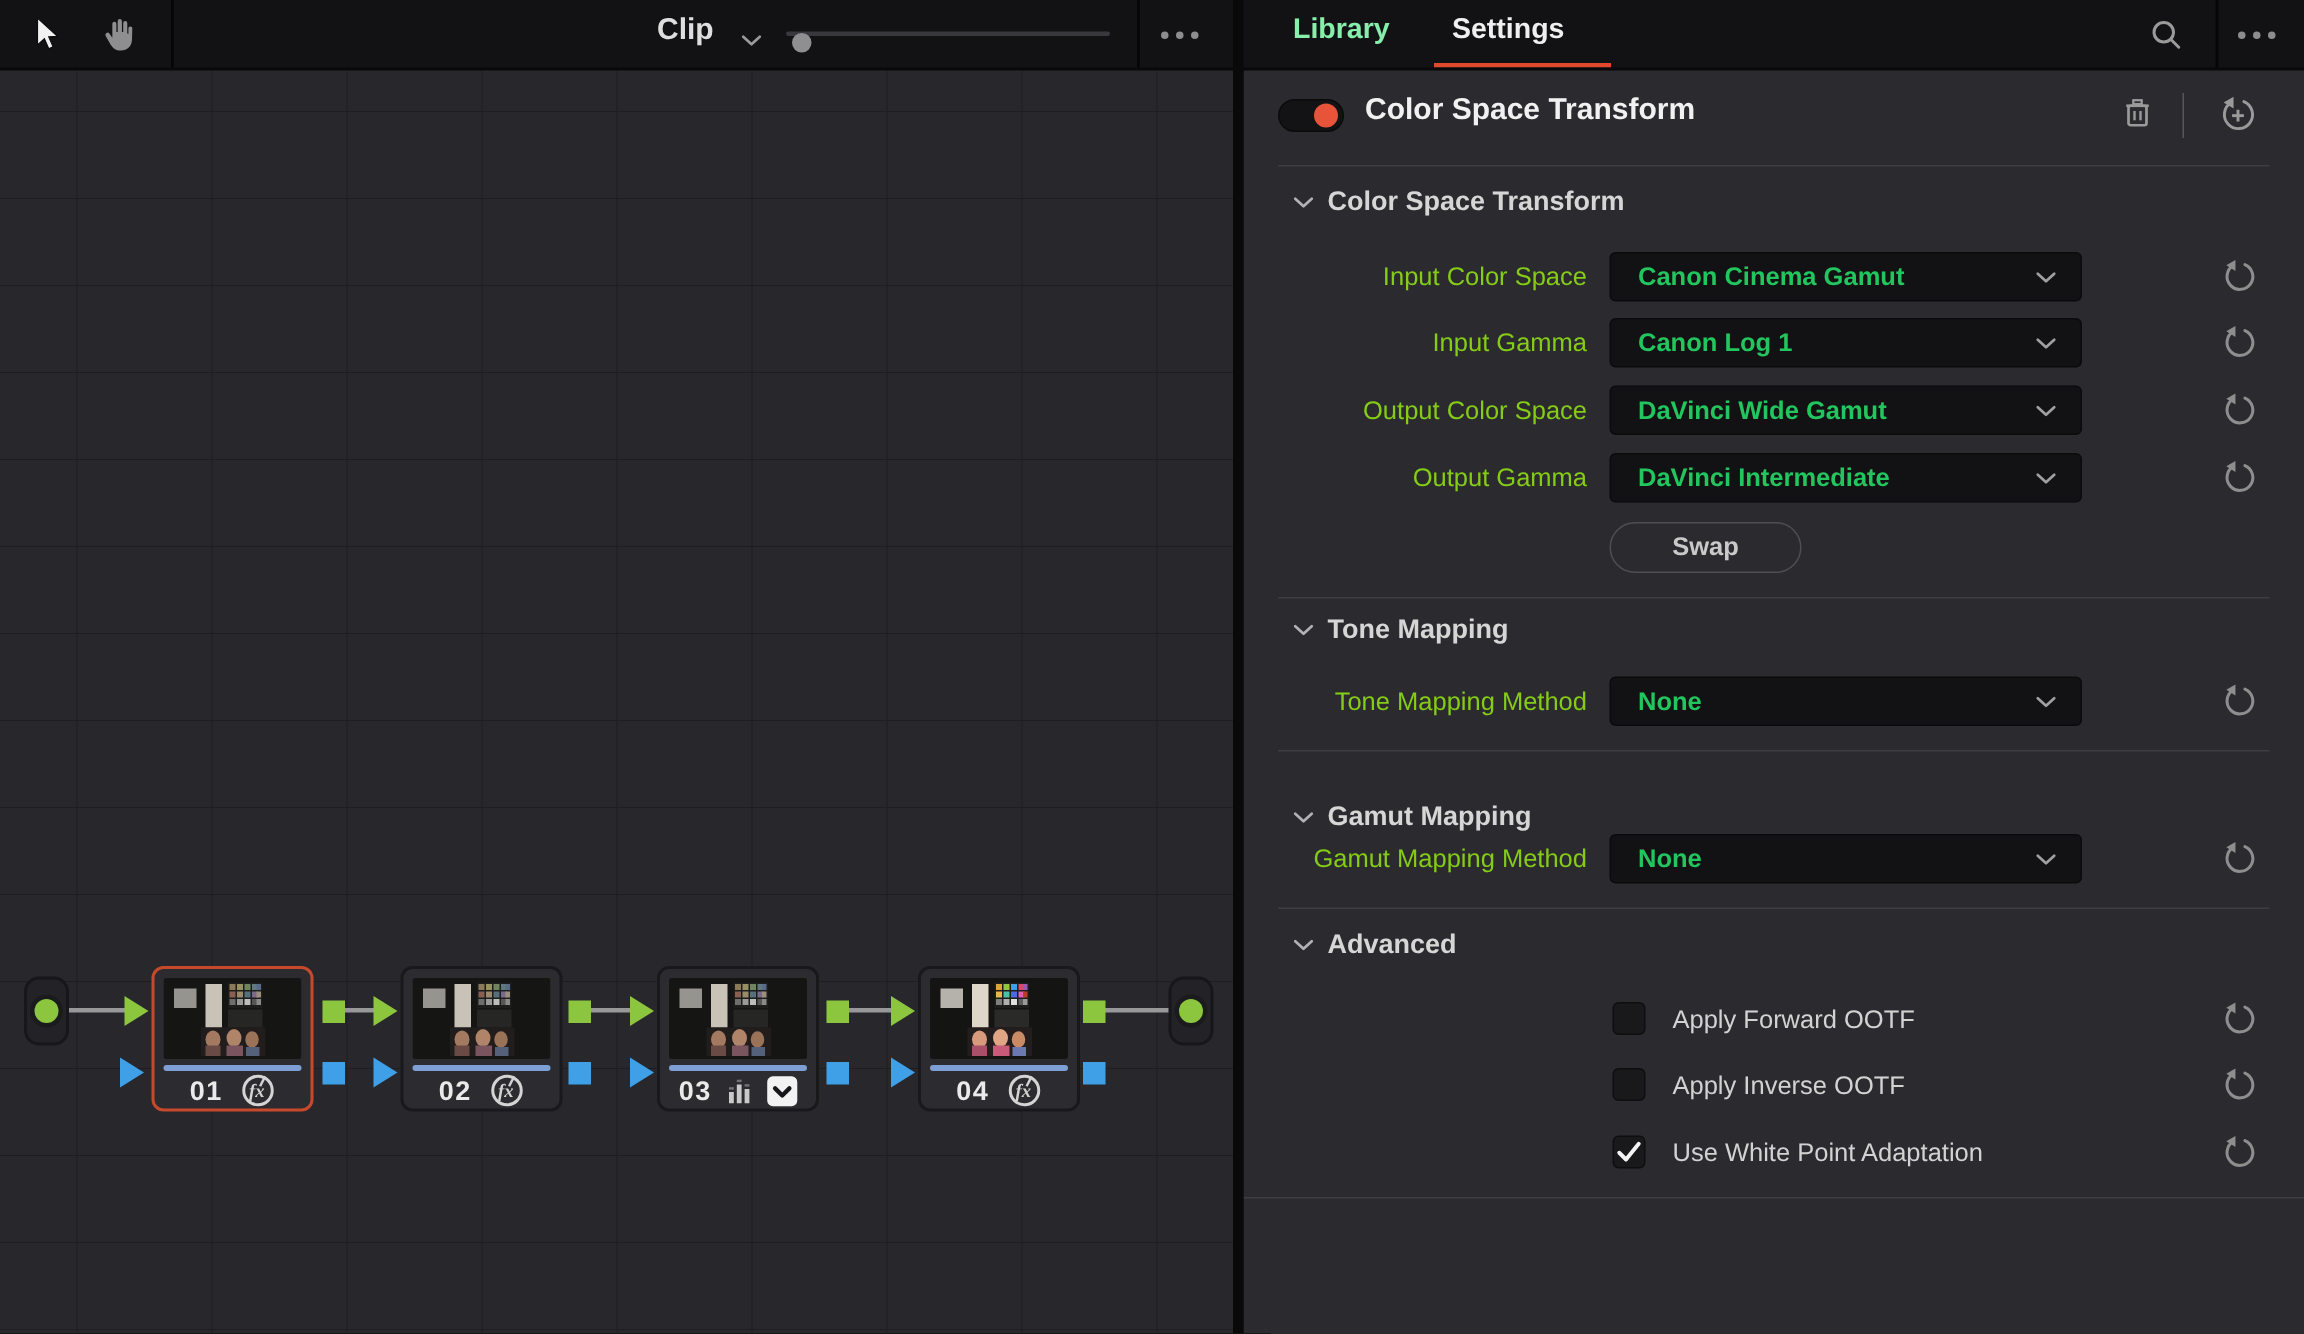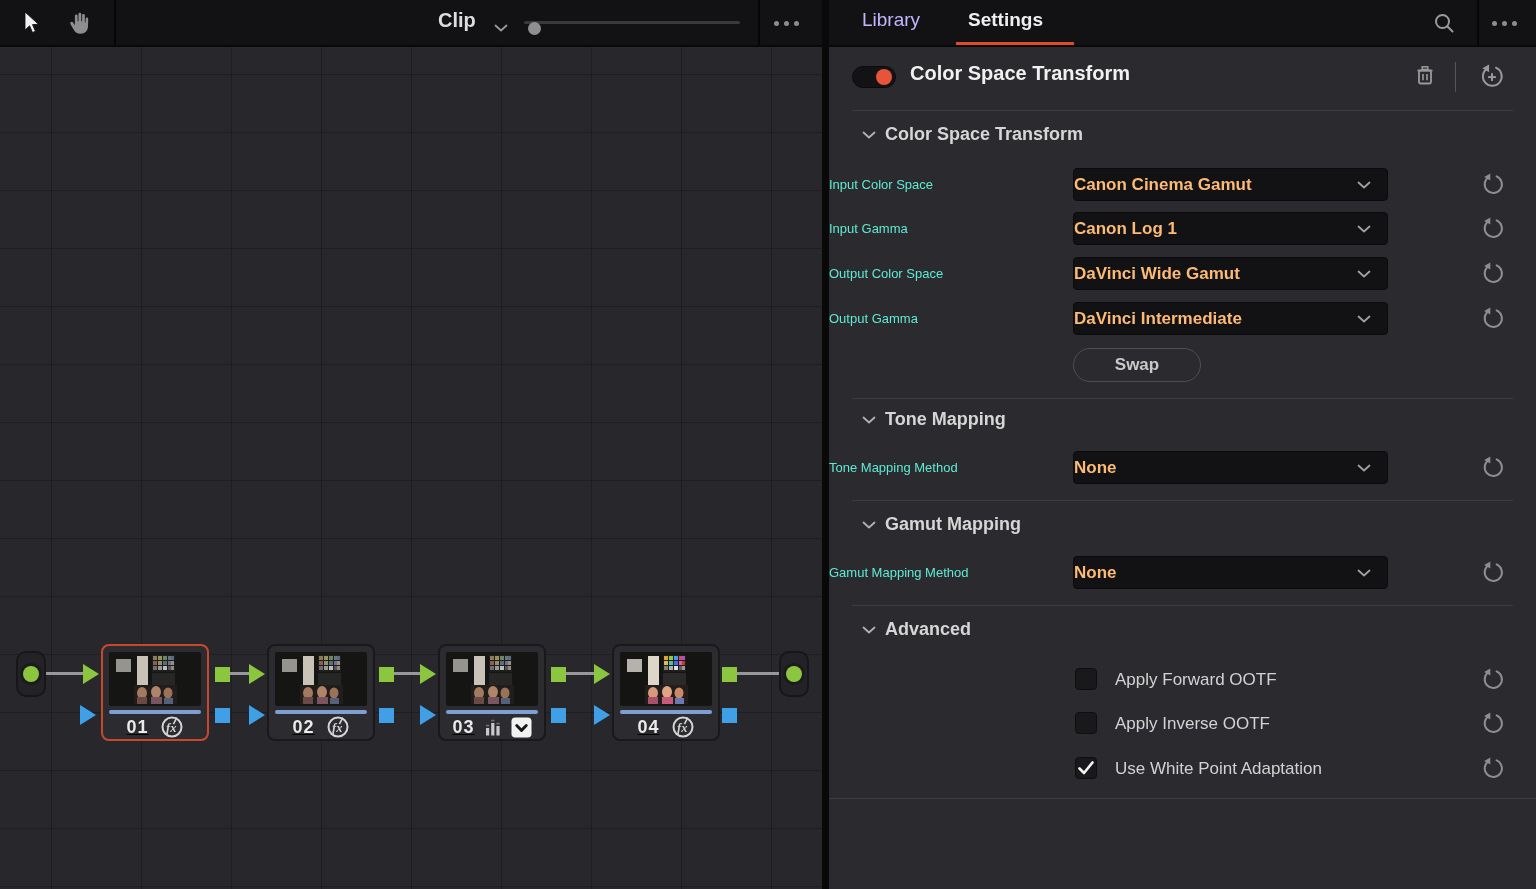--- a/index.html
+++ b/index.html
@@ -12,39 +12,39 @@
   .topbar .vdiv { position:absolute; top:0; width:2px; height:46px; background:#060607; }
   .tool-btn { position:absolute; top:7px; width:34px; height:32px; display:flex; align-items:center; justify-content:center; cursor:pointer; }
   .clip-label { position:absolute; left:438px; top:9px; font-size:20px; font-weight:bold; color:#dedede; }
   .clip-chev { position:absolute; left:494px; top:18px; color:#9a9a9c; }
   .zoom-slider { position:absolute; left:524px; top:14px; width:216px; height:18px; }
   .zoom-slider .track { position:absolute; left:0; top:7px; width:216px; height:3px; background:#39393d; border-radius:2px; }
   .zoom-slider .thumb { position:absolute; left:4px; top:2px; width:13px; height:13px; border-radius:50%; background:#8f8f92; }
   .dots { display:flex; gap:5px; align-items:center; }
   .dots i { width:5px; height:5px; border-radius:50%; background:#8d8d90; }
   .tab { position:absolute; top:9px; font-size:19px; cursor:pointer; }
-  .tab.inactive { color:#c4b5fd; font-weight:400; }
+  .tab.inactive { color:#86efac; font-weight:700; }
   .tab.active { color:#efefef; font-weight:bold; }
   .tab-underline { position:absolute; left:956px; top:42px; width:118px; height:3px; background:#e0492c; }
   .icon-btn { color:#9a9a9a; cursor:pointer; position:absolute; }
 
   
   .graph { position:absolute; left:0; top:46px; width:822px; height:843px; background-color:#28282c;
     background-image:
       linear-gradient(to right, #1e1e22 1px, transparent 1px),
       linear-gradient(to bottom, #1e1e22 1px, transparent 1px);
     background-size:90px 58px, 90px 58px;
     background-position:51px 0px, 0px 28px; }
   .panel-sep { position:absolute; left:822px; top:0; width:7px; height:889px; background:#09090a; }
   .topbar-sep { position:absolute; left:0; top:45px; width:1536px; height:2px; background:#09090a; }
 
   .io-node { position:absolute; width:30px; height:46px; background:#232327; border:2px solid #17171a; border-radius:10px; display:flex; align-items:center; justify-content:center; }
   .io-node .dot { width:16px; height:16px; border-radius:50%; background:#8cc63f; box-shadow:0 0 0 3px #1b1b1e; }
 
-  .node { position:absolute; top:598px; width:108px; height:97px; background:#2c2c30; border:2px solid #19191c; border-radius:8px; cursor:pointer;text-decoration:underline; }
+  .node { position:absolute; top:598px; width:108px; height:97px; background:#2c2c30; border:2px solid #19191c; border-radius:8px; cursor:pointer; }
   .node.selected { border-color:#c7492c; }
   .thumb { display:block; margin:6px auto 0; width:92px; height:54px; border-radius:2px; }
   .cache-bar { width:92px; height:4px; margin:4px auto 0; background:#7d9fd4; border-radius:2px; }
   .node-label-row { height:24px; display:flex; align-items:center; justify-content:center; gap:11px; margin-top:1px; }
   .node-id { font-size:18px; font-weight:bold; color:#eaeaea; letter-spacing:1px; }
 
   .conn { position:absolute; height:3px; background:#98989b; top:626px; }
   .tri { position:absolute; width:0; height:0; border-top:10px solid transparent; border-bottom:10px solid transparent; }
   .tri.green { border-left:16px solid #8cc63f; top:618px; }
   .tri.blue  { border-left:16px solid #3fa0e8; top:659px; }
@@ -57,23 +57,23 @@
   .panel .hdiv { position:absolute; left:23px; width:661px; height:1px; background:#3e3e42; }
   .panel-title { position:absolute; left:81px; top:16px; font-size:20px; font-weight:bold; color:#f1f1f1; }
   .toggle { position:absolute; left:23px; top:20px; width:44px; height:22px; border-radius:11px; background:#131315; border:1px solid #0b0b0c; cursor:pointer; }
   .toggle .knob { position:absolute; right:3px; top:2px; width:16px; height:16px; border-radius:50%; background:#e8543a; }
   .hdr-vdiv { position:absolute; left:626px; top:16px; width:1px; height:30px; background:#55555a; }
 
   .section-hdr { position:absolute; left:33px; display:flex; align-items:center; gap:9px; color:#d6d6d6; font-size:18px; font-weight:600; cursor:pointer; }
   .section-hdr .chev { color:#b2b2b4; display:flex; }
 
   .srow { position:absolute; left:0; width:707px; height:33px; }
-  .srow .lbl { position:absolute; left:0; width:229px; text-align:left; line-height:33px; font-size:13px; color:#5eead4; }
+  .srow .lbl { position:absolute; left:0; width:229px; text-align:right; line-height:33px; font-size:17px; color:#84cc16; }
   .dropdown { position:absolute; left:244px; top:0; width:315px; height:33px; background:#121214; border:1px solid #0b0b0d; border-radius:4px; display:flex; align-items:center; cursor:pointer; }
-  .dropdown .val { font-size:17px; font-weight:600; color:#fdba74; }
+  .dropdown .val { margin-left:18px; font-size:17px; font-weight:600; color:#22c55e; }
   .dropdown .dchev { position:absolute; right:16px; color:#a0a0a2; display:flex; }
   .reset { position:absolute; left:653px; top:5px; width:22px; height:22px; color:#8e8e8e; cursor:pointer; }
   .srow .reset, .crow .reset { top:5px; }
 
   .swap-btn { position:absolute; left:244px; top:302px; width:128px; height:34px; border:1px solid #4f4f53; border-radius:17px; background:transparent; color:#c9c9c9; font-size:17px; font-weight:600; font-family:"Liberation Sans",sans-serif; cursor:pointer; }
 
   .crow { position:absolute; left:0; width:668px; height:24px; }
   .crow .cbox { position:absolute; left:246px; top:0; width:22px; height:22px; background:#19191b; border:1px solid #0e0e0f; border-radius:4px; cursor:pointer; display:flex; align-items:center; justify-content:center; }
   .crow .clbl { position:absolute; left:286px; line-height:23px; font-size:17px; color:#d2d2d2; }
   .crow .reset { left:653px; top:0; }
@@ -385,21 +385,21 @@
             </svg>
           </span>
       </div>
       <svg class="reset">
           <use href="#sym-reset"></use>
         </svg>
     </div>
 
     <div class="hdiv" style="top:454px"></div>
 
-    <div class="section-hdr" style="top:468px">
+    <div class="section-hdr" style="top:488px">
       <span class="chev">
           <svg width="14" height="8">
             <use href="#sym-chevron"></use>
           </svg>
         </span>
       <span>Gamut Mapping</span>
     </div>
     <div class="srow" style="top:510px">
       <span class="lbl">Gamut Mapping Method</span>
       <div class="dropdown">

